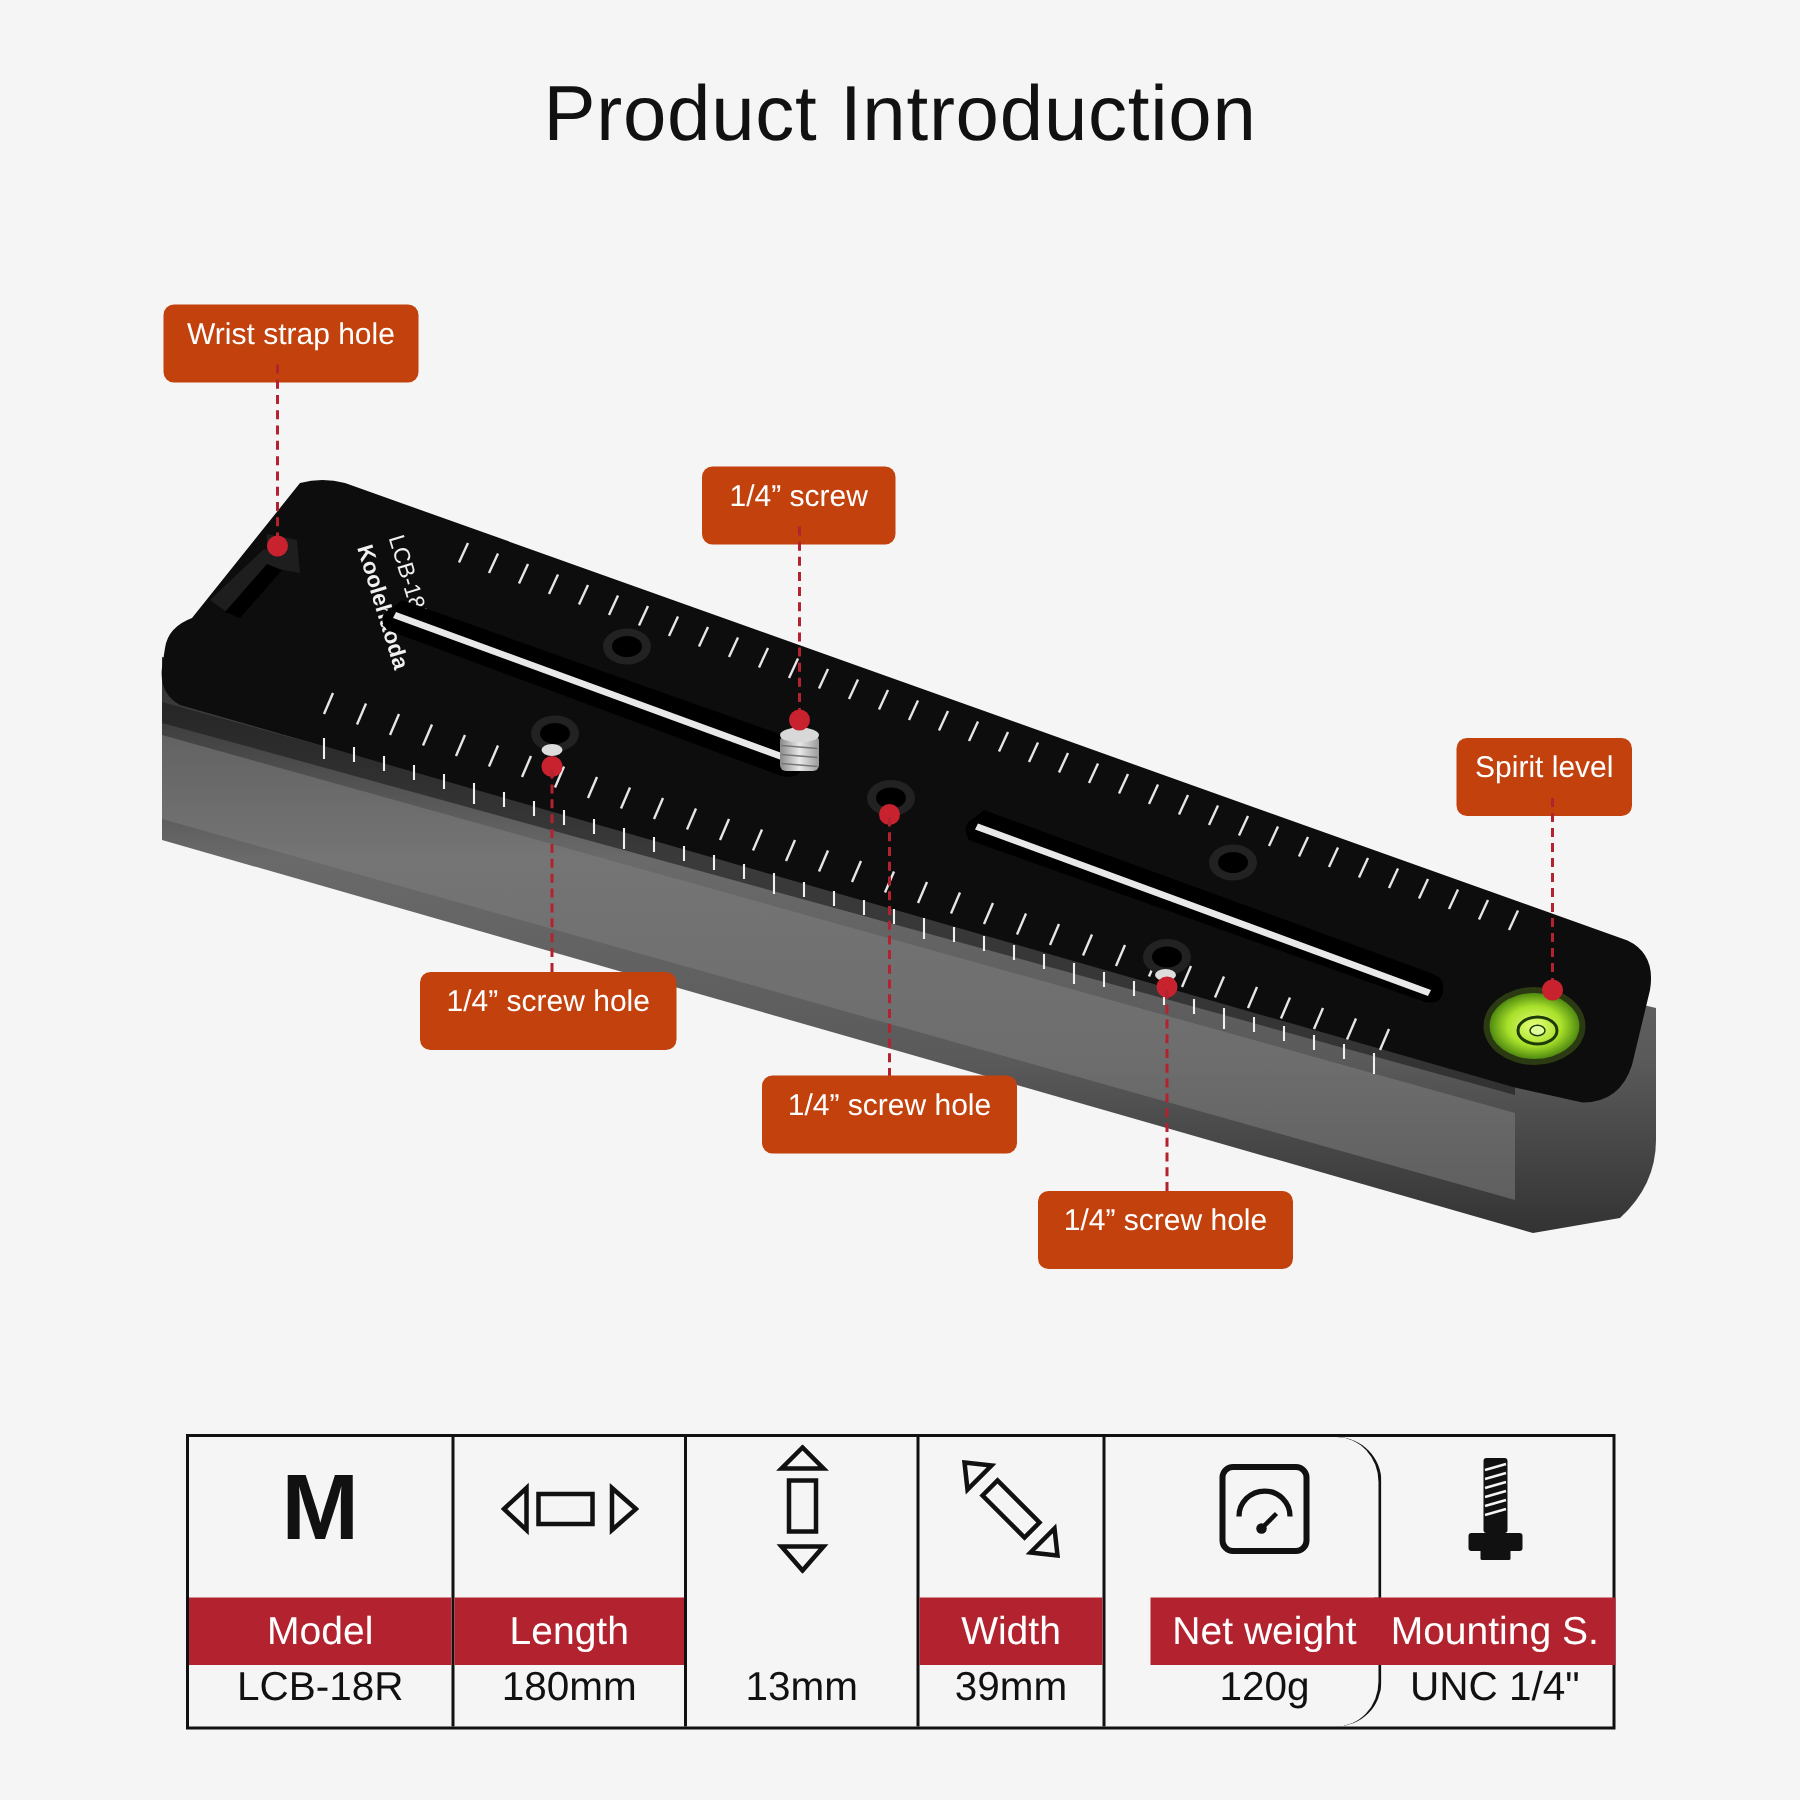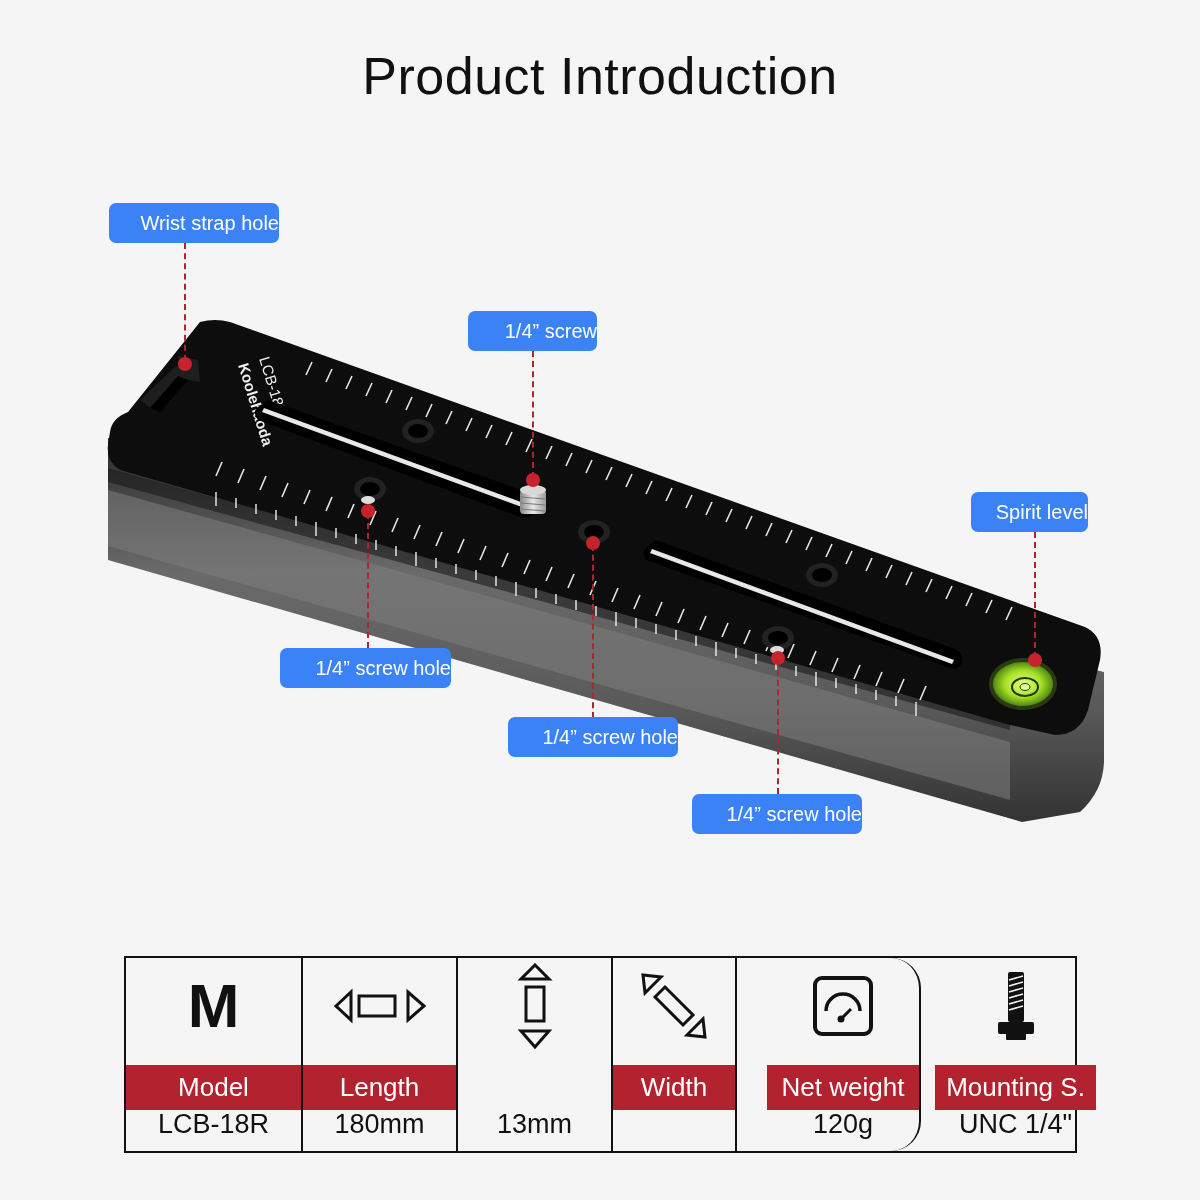--- a/index.html
+++ b/index.html
@@ -7,22 +7,22 @@
     width: 1200px; height: 1200px; position: relative; overflow: hidden;
     background: #f5f5f5;
     font-family: "Liberation Sans", "DejaVu Sans", sans-serif;
   }
   .title {
     position: absolute; top: 46px; left: 0; width: 1200px; text-align: center;
     font-size: 52px; font-weight: normal; color: #111; letter-spacing: 0.5px;
   }
   .plate-svg { position: absolute; left: 0; top: 0; width: 1200px; height: 1200px; }
   .callout {
-    position: absolute; background: #3b82f6; color: #fff; border-radius: 7px;
-    font-size: 20px; height: 40px; line-height: 40px; text-align: right;
+    position: absolute; background: #c2410c; color: #fff; border-radius: 7px;
+    font-size: 20px; height: 52px; line-height: 40px; text-align: center;
     box-sizing: border-box; white-space: nowrap;
   }
   .leader {
     position: absolute; width: 0; border-left: 2px dashed #b3232f;
   }
   .dot {
     position: absolute; width: 14px; height: 14px; border-radius: 50%;
     background: #c8222f; margin-left: -7px; margin-top: -7px;
   }
   
@@ -305,34 +305,35 @@
   </div>
   <div class="spec-col" style="left:487px;width:124px;">
     <div class="spec-icon-cell">
       <svg width="66" height="66" viewBox="0 0 66 66">
         <polygon points="2,2 20,4 4,20" fill="none" stroke="#111" stroke-width="3"></polygon>
         <polygon points="14,24 24,14 52,42 42,52" fill="none" stroke="#111" stroke-width="3"></polygon>
         <polygon points="64,64 46,62 62,46" fill="none" stroke="#111" stroke-width="3"></polygon>
       </svg>
     </div>
     <div class="spec-label-cell">Width</div>
+    <div class="spec-value-cell">39mm</div>
   </div>
   <div class="spec-col" style="left:641px;width:154px;border-radius:30px;">
     <div class="spec-icon-cell">
       <svg width="62" height="62" viewBox="0 0 62 62">
         <rect x="3" y="3" width="56" height="56" rx="7" fill="none" stroke="#111" stroke-width="4"></rect>
         <path d="M14 36 A17 17 0 0 1 48 36" fill="none" stroke="#111" stroke-width="3.5"></path>
         <line x1="29" y1="44" x2="39" y2="34" stroke="#111" stroke-width="3"></line>
         <circle cx="29" cy="44" r="3.5" fill="#111"></circle>
       </svg>
     </div>
     <div class="spec-label-cell">Net weight</div>
     <div class="spec-value-cell">120g</div>
   </div>
-  <div class="spec-col" style="left:809px;width:161px;">
+  <div class="spec-col" style="left:790px;width:161px;">
     <div class="spec-icon-cell">
       <svg width="40" height="72" viewBox="0 0 40 72">
         <rect x="12" y="2" width="16" height="50" rx="2" fill="#111"></rect>
         <g stroke="#f5f5f5" stroke-width="1.6">
           <line x1="13" y1="10" x2="27" y2="6"></line>
             <line x1="13" y1="16" x2="27" y2="12"></line>
           <line x1="13" y1="22" x2="27" y2="18"></line>
             <line x1="13" y1="28" x2="27" y2="24"></line>
           <line x1="13" y1="34" x2="27" y2="30"></line>
             <line x1="13" y1="40" x2="27" y2="36"></line>

